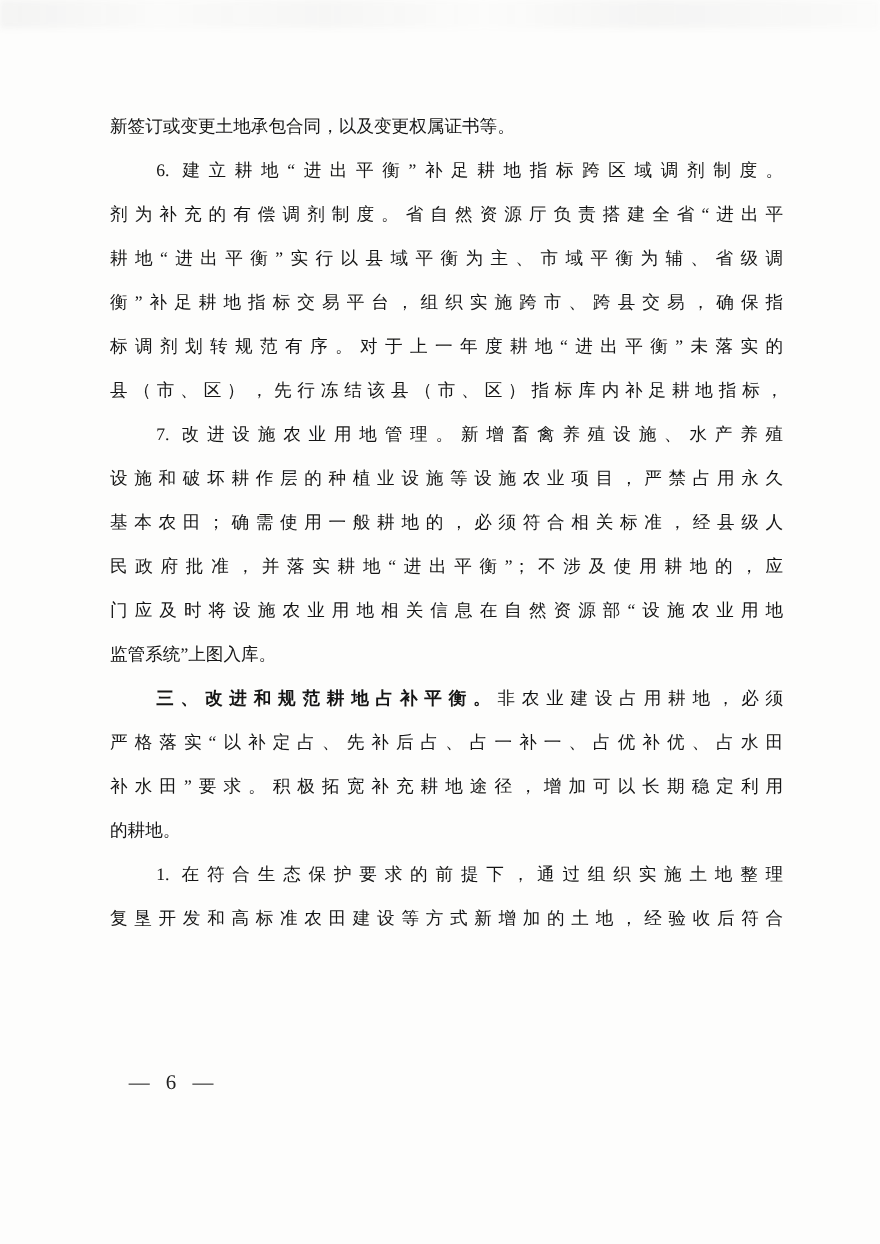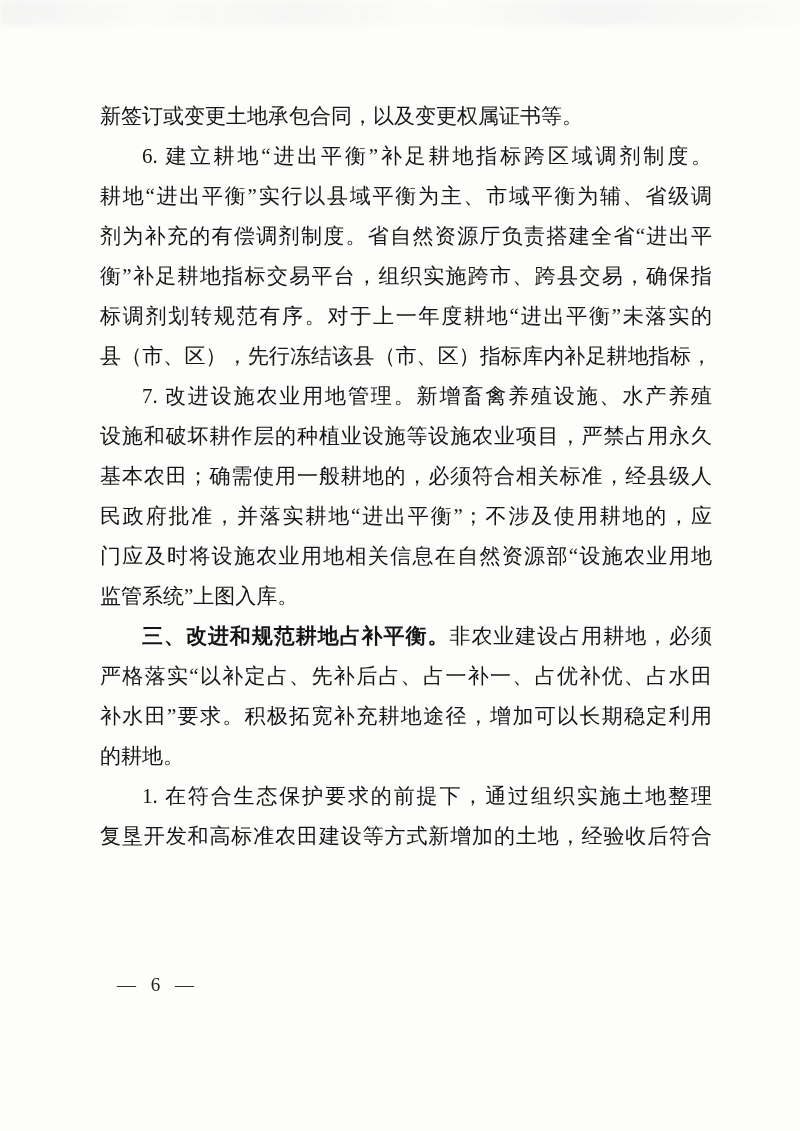--- a/index.html
+++ b/index.html
@@ -25,21 +25,21 @@
     opacity: 0.55;
     pointer-events: none;
   }
   .text-column {
     position: absolute;
     left: 100px;
     top: 96px;
     width: 612px;
   }
   .line {
-    font-size: 21px;
+    font-size: 16px;
     height: 40px;
     line-height: 40px;
     text-align: left;
     white-space: nowrap;
   }
   .just {
     white-space: normal;
     text-align: justify;
     text-align-last: justify;
     text-justify: inter-character;
@@ -58,22 +58,22 @@
 </style>
 </head>
 <body>
 
 <div class="page">
   <div class="scan-artifact"></div>
 
   <div class="text-column">
     <div class="line">新签订或变更土地承包合同，以及变更权属证书等。</div>
     <div class="line just ind">6. 建立耕地“进出平衡”补足耕地指标跨区域调剂制度。</div>
+    <div class="line just">剂为补充的有偿调剂制度。省自然资源厅负责搭建全省“进出平</div>
     <div class="line just">耕地“进出平衡”实行以县域平衡为主、市域平衡为辅、省级调</div>
-    <div class="line just">剂为补充的有偿调剂制度。省自然资源厅负责搭建全省“进出平</div>
     <div class="line just">衡”补足耕地指标交易平台，组织实施跨市、跨县交易，确保指</div>
     <div class="line just">标调剂划转规范有序。对于上一年度耕地“进出平衡”未落实的</div>
     <div class="line just">县（市、区），先行冻结该县（市、区）指标库内补足耕地指标，</div>
     <div class="line just ind">7. 改进设施农业用地管理。新增畜禽养殖设施、水产养殖</div>
     <div class="line just">设施和破坏耕作层的种植业设施等设施农业项目，严禁占用永久</div>
     <div class="line just">基本农田；确需使用一般耕地的，必须符合相关标准，经县级人</div>
     <div class="line just">民政府批准，并落实耕地“进出平衡”；不涉及使用耕地的，应</div>
     <div class="line just">门应及时将设施农业用地相关信息在自然资源部“设施农业用地</div>
     <div class="line">监管系统”上图入库。</div>
     <div class="line just ind">

